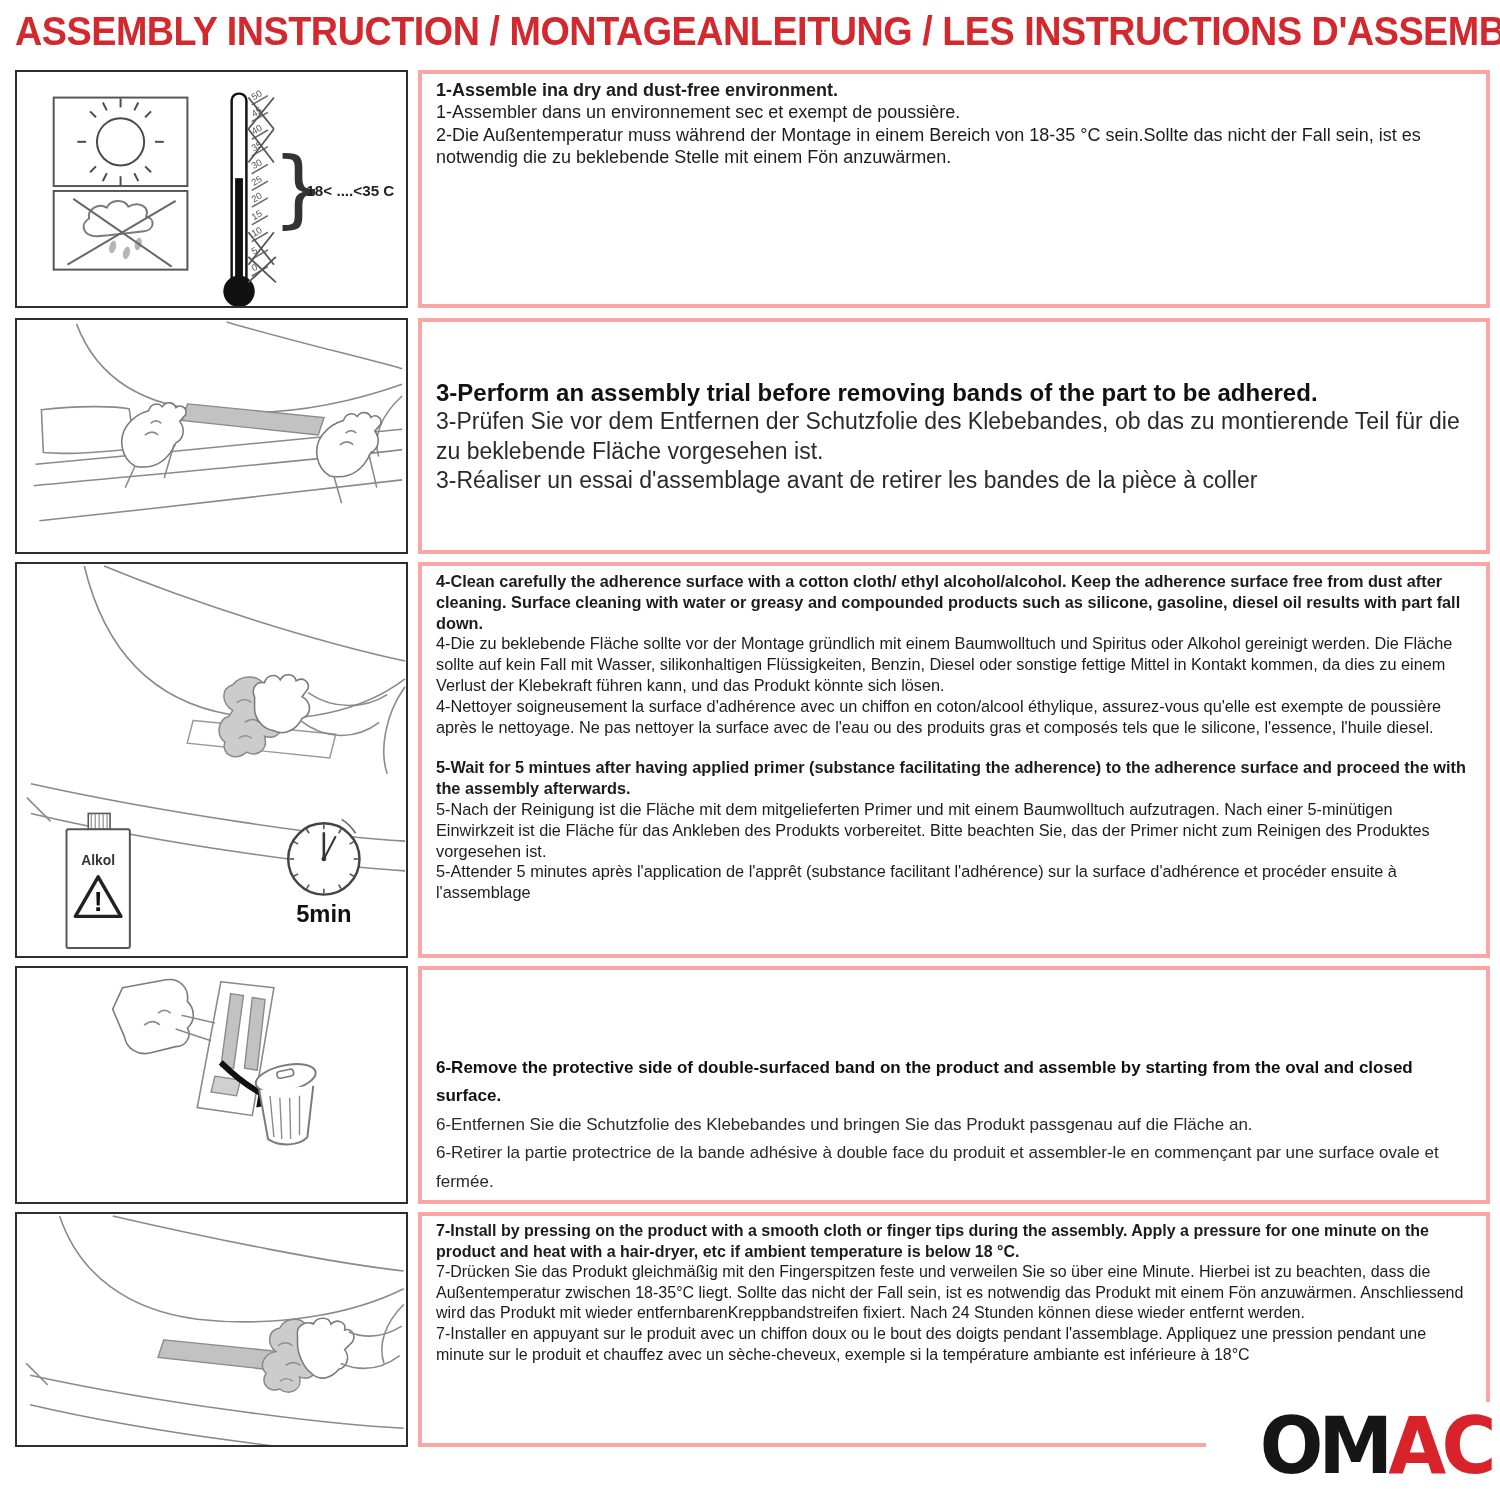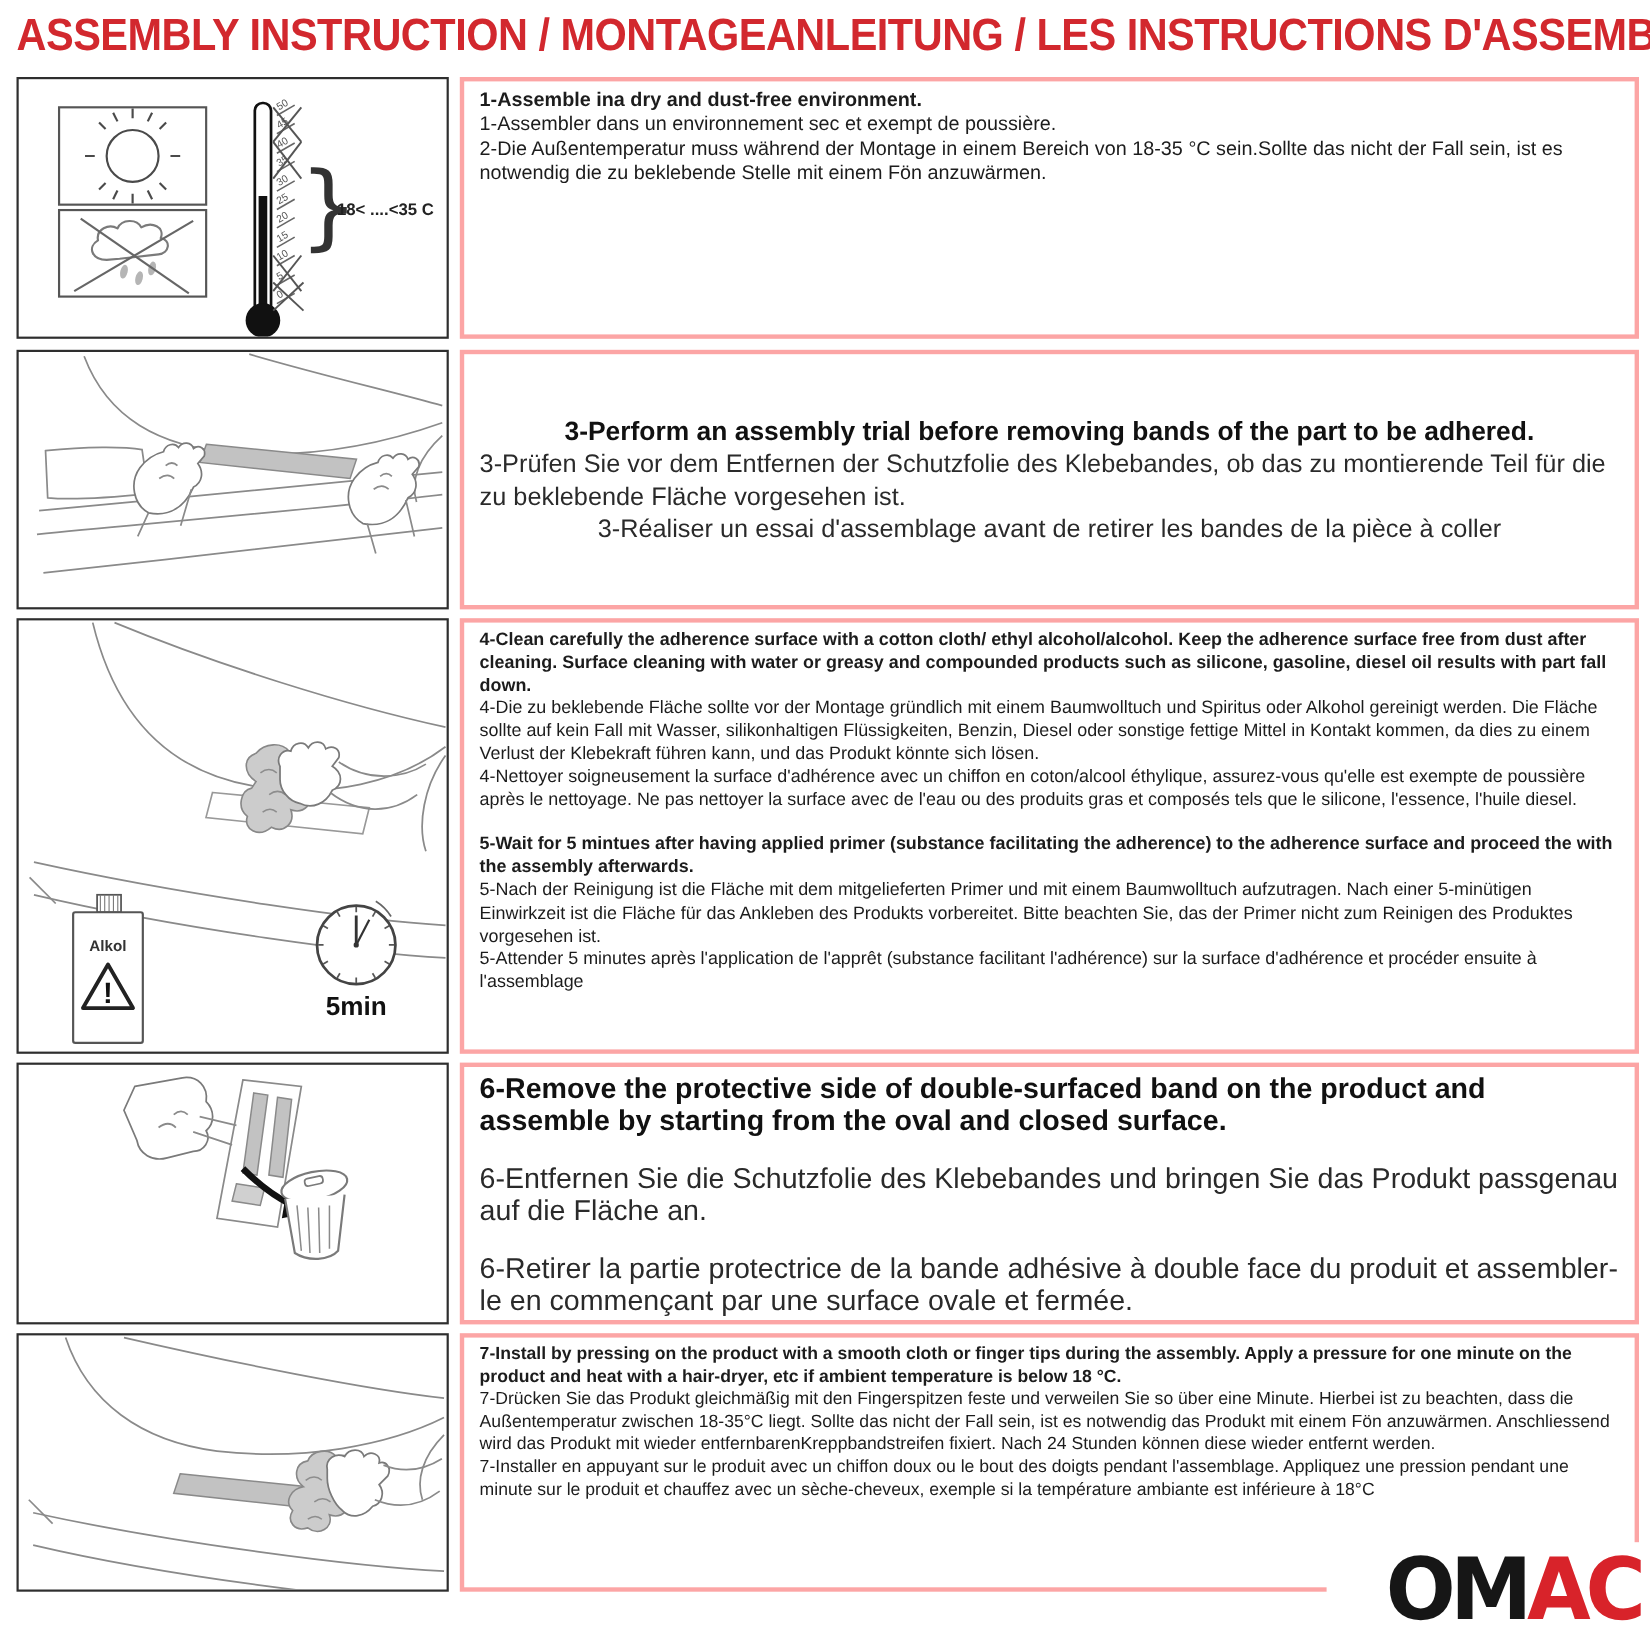--- a/index.html
+++ b/index.html
@@ -13,26 +13,26 @@
          border:2px solid #2e2e2e;background:#fff;box-sizing:border-box;}
   .illus svg{width:100%;height:100%;display:block;}
   .textbox{position:absolute;left:403px;right:0;top:0;bottom:0;
            border:4px solid #fca5a5;background:#fff;box-sizing:border-box;
            padding:5px 14px 4px 14px;}
   .textbox p{margin:0;}
   .b{font-weight:700;}
   .t1{font-size:18px;line-height:22.3px;}
   .t1 .gap{margin-top:21px;}
   .t2{font-size:23px;line-height:29.5px;display:flex;flex-direction:column;
-      justify-content:center;color:#2a2a2a;align-items:center;}
+      justify-content:center;color:#2a2a2a;}
   .t2 .b{font-size:24px;color:#111;}
   .t3{font-size:16.3px;line-height:20.8px;}
   .t3 .gap{margin-top:20px;}
-  .t4{font-size:26px;line-height:28.5px;display:flex;flex-direction:column;
-      justify-content:space-between;color:#2a2a2a;}
+  .t4{font-size:17px;line-height:28.5px;display:flex;flex-direction:column;
+      justify-content:flex-end;color:#2a2a2a;}
   .t4 .b{color:#111;}
   .t5{font-size:16px;line-height:20.6px;}
   #logo{position:absolute;right:8px;top:1402px;width:286px;height:88px;background:#fff;
         display:flex;align-items:center;justify-content:flex-end;z-index:5;}
   #logo .word{font-size:78px;font-weight:900;letter-spacing:-5px;line-height:1;
               font-family:"DejaVu Sans",sans-serif;transform:scaleX(0.96);transform-origin:100% 50%;}
   #logo .lb{color:#161616;}
   #logo .lr{color:#d8232a;}
   .thin{stroke:#8a8a8a;stroke-width:1.6;fill:none;}
   .hand{fill:#ffffff;stroke:#7a7a7a;stroke-width:1.6;}

